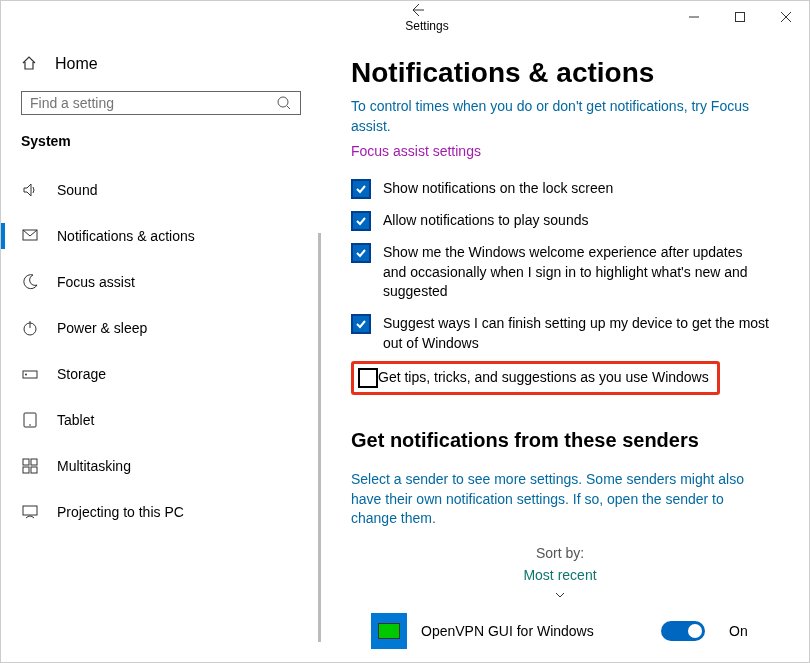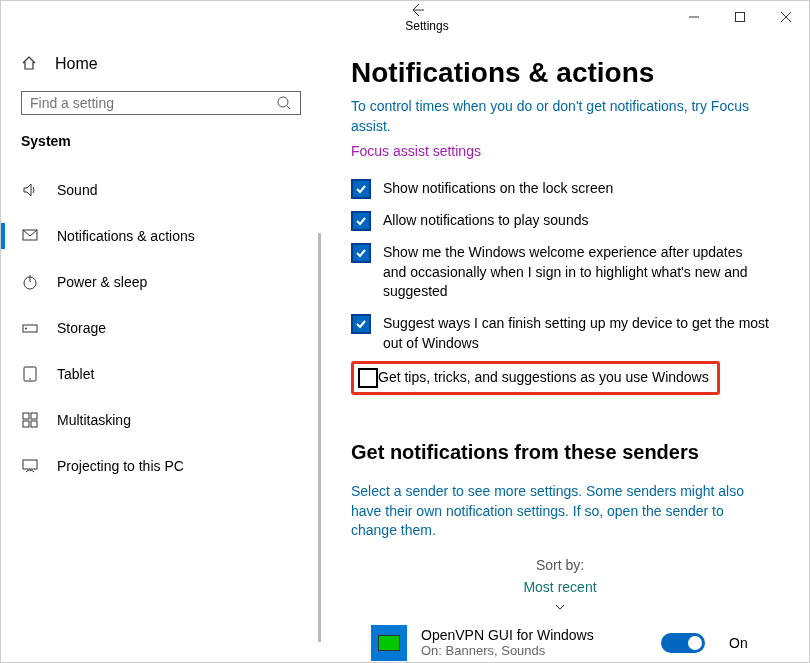--- a/index.html
+++ b/index.html
@@ -24,21 +24,21 @@
   .sidebar-scroll { position: absolute; right: 0; top: 200px; bottom: 20px; width: 3px; background: #bbb; }
   .main { flex: 1; padding: 24px 40px 0 30px; overflow: hidden; position: relative; }
   .h1 { font-size: 28px; font-weight: 600; margin-bottom: 8px; }
   .desc { font-size: 14px; color: #0369a1; line-height: 1.4; }
   .link { color: #a21caf; font-size: 14px; cursor: pointer; display: inline-block; margin-top: 7px; margin-bottom: 20px; }
   .cb-row { display: flex; align-items: flex-start; gap: 12px; margin-bottom: 12px; }
   .cb { width: 20px; height: 20px; flex-shrink: 0; border: 2px solid #003e92; background: #0067c0; display: flex; align-items: center; justify-content: center; color: #fff; }
   .cb.unchecked { background: #fff; border: 2px solid #000; }
   .cb-label { font-size: 14px; line-height: 1.4; }
   .highlight-box { border: 3px solid #e8311b; padding: 4px 8px 4px 4px; display: inline-flex; align-items: flex-start; border-radius: 3px; margin-top: -4px; }
-  .h2 { font-size: 20px; font-weight: 600; margin-top: 46px; margin-bottom: 18px; }
+  .h2 { font-size: 20px; font-weight: 600; margin-top: 34px; margin-bottom: 18px; }
   .sortby { font-size: 14px; color: #555; margin-top: 16px; display: flex; align-items: center; gap: 6px; flex-direction: column; }
   .sortby .val { color: #0f766e; }
   .sender-row { display: flex; align-items: center; gap: 14px; margin-top: 12px; margin-left: 20px; }
   .sender-icon { width: 36px; height: 36px; background: #0078d4; display: flex; align-items: center; justify-content: center; flex-shrink: 0; }
   .sender-icon-inner { width: 22px; height: 16px; background: #00c800; border: 1px solid #333; position: relative; }
   .sender-text { flex: 1; }
   .sender-name { font-size: 14px; }
   .sender-sub { font-size: 13px; color: #666; }
   .toggle { width: 44px; height: 20px; border-radius: 10px; background: #0067c0; position: relative; cursor: pointer; }
   .toggle::after { content: ""; position: absolute; right: 3px; top: 3px; width: 14px; height: 14px; border-radius: 50%; background: #fff; }
@@ -111,20 +111,28 @@
             <svg width="18" height="18" viewBox="0 0 18 18">
               <rect x="2" y="3" width="14" height="10" stroke="#333" fill="none"></rect>
               <path d="M2 3 L9 9 L16 3" stroke="#333" fill="none"></path>
             </svg>
           </span>
         <span>Notifications &amp; actions</span>
       </div>
       <div class="nav-item">
         <span class="icon">
             <svg width="18" height="18" viewBox="0 0 18 18">
+              <path d="M12 2 A7 7 0 1 0 16 12 A5 5 0 0 1 12 2 Z" stroke="#333" fill="none"></path>
+            </svg>
+          </span>
+        <span>Focus assist</span>
+      </div>
+      <div class="nav-item">
+        <span class="icon">
+            <svg width="18" height="18" viewBox="0 0 18 18">
               <circle cx="9" cy="10" r="6" stroke="#333" fill="none"></circle>
               <path d="M9 2 V9" stroke="#333"></path>
             </svg>
           </span>
         <span>Power &amp; sleep</span>
       </div>
       <div class="nav-item">
         <span class="icon">
             <svg width="18" height="18" viewBox="0 0 18 18">
               <rect x="2" y="6" width="14" height="7" stroke="#333" fill="none"></rect>
@@ -220,19 +228,18 @@
           </svg>
         </span>
     </div>
 
     <div class="sender-row">
       <div class="sender-icon">
         <div class="sender-icon-inner"></div>
       </div>
       <div class="sender-text">
         <div class="sender-name">OpenVPN GUI for Windows</div>
-        <div class="sender-sub">On: Banners, Sounds</div>
       </div>
       <div class="toggle"></div>
       <div class="toggle-label">On</div>
     </div>
   </div>
 </div>
 
 </body></html>

